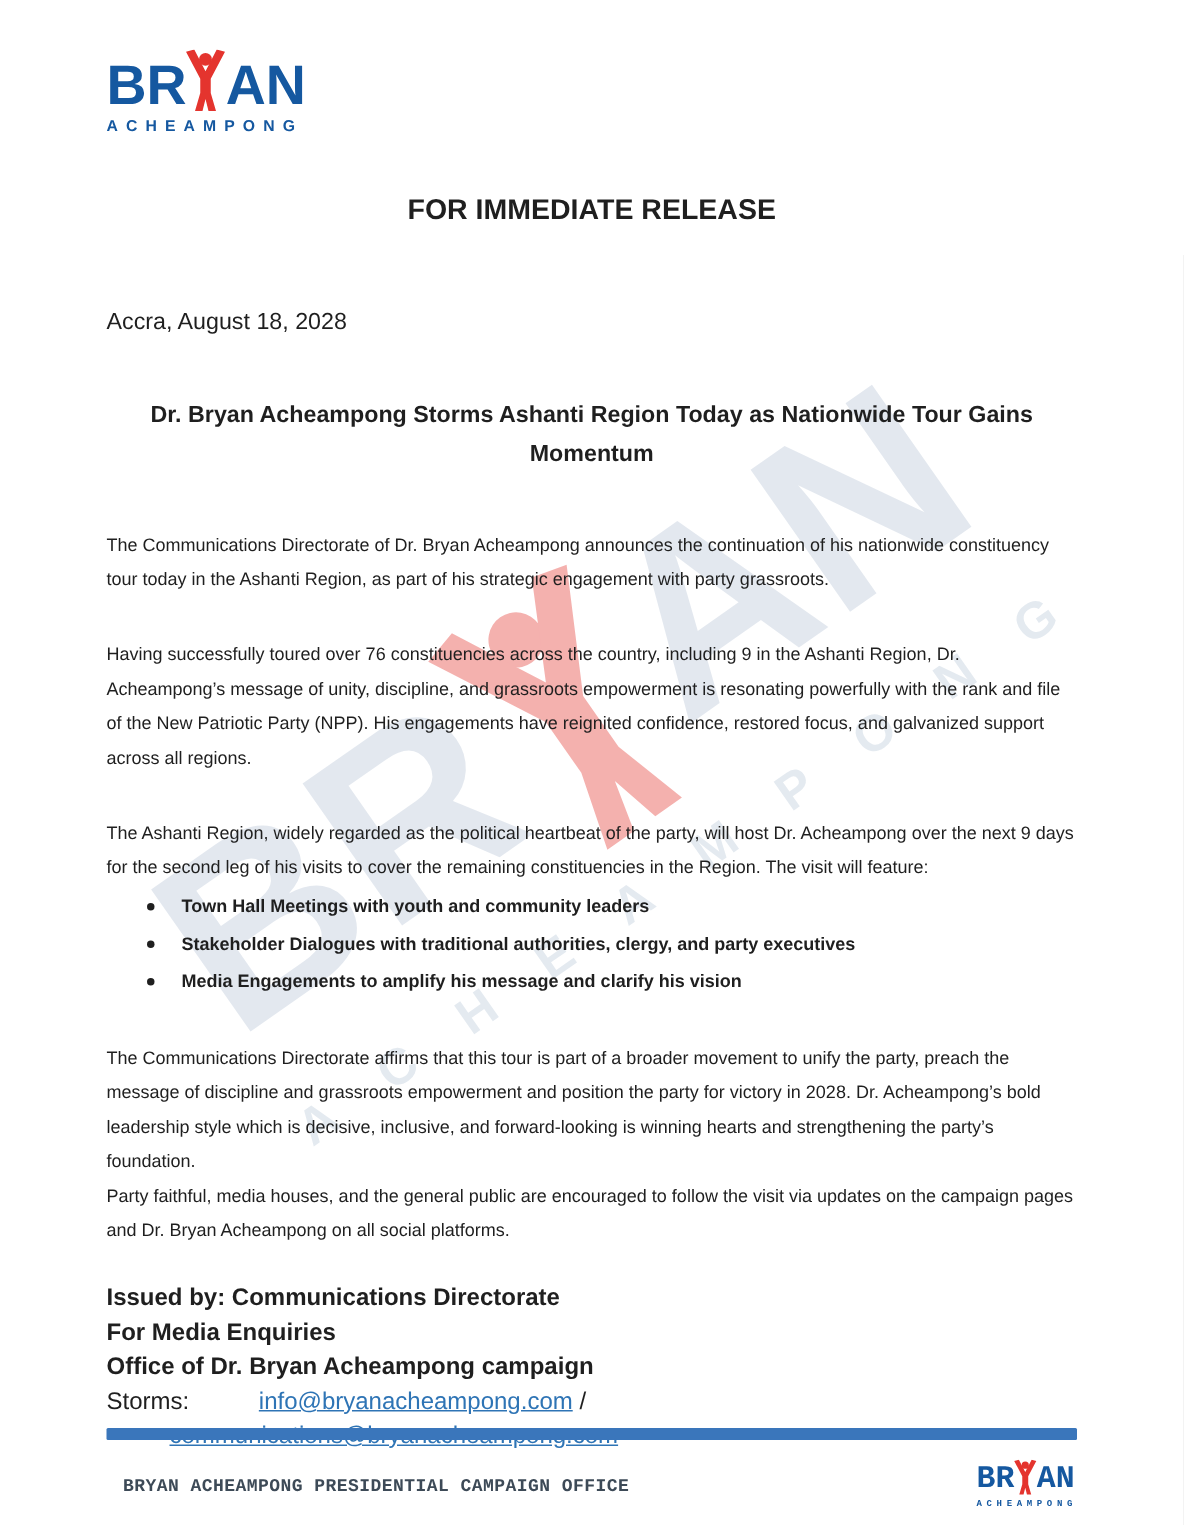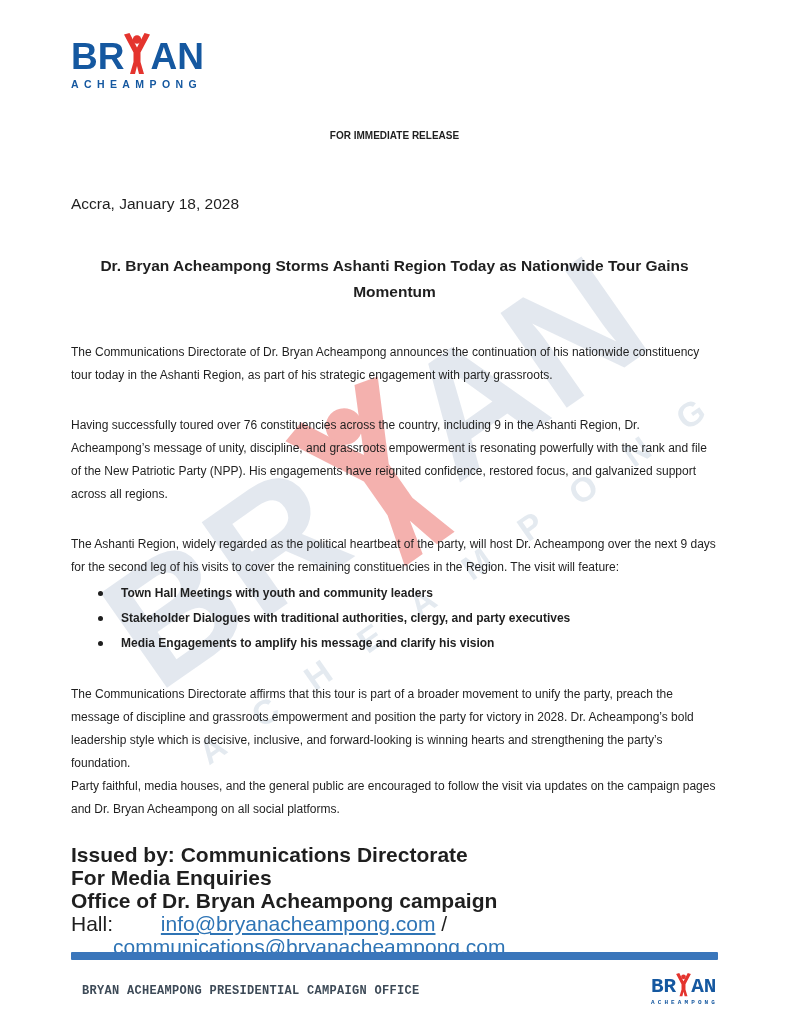--- a/index.html
+++ b/index.html
@@ -31,33 +31,33 @@
   .logo-word { display:flex; align-items:flex-start; font-weight:bold; color:#1558a0; line-height:1; }
   .logo-sub  { font-weight:bold; color:#1558a0; white-space:nowrap; }
   .logo-lg .logo-word { font-size:37px; }
   .logo-lg .logo-figure { height:42px; width:30px; margin:-5px -2px 0; }
   .logo-lg .logo-sub { font-size:10.5px; letter-spacing:5.4px; margin-top:3px; }
   .logo-sm .logo-word { font-size:21px; }
   .logo-sm .logo-figure { height:24px; width:17px; margin:-3px -1px 0; }
   .logo-sm .logo-sub { font-size:6px; letter-spacing:3.1px; margin-top:2px; }
   
   .content { position:relative; z-index:2; padding:38px 71px 0 71px; }
-  .release-line { margin-top:38px; text-align:center; font-weight:bold; font-size:10px; }
+  .release-line { margin-top:38px; text-align:center; font-weight:bold; font-size:19px; }
   .dateline { margin-top:54px; font-size:15.5px; }
   .doc-title { margin:40px auto 16px; max-width:620px; text-align:center; font-weight:bold; font-size:15.5px; line-height:26px; }
   .body-text { margin-top:36px; font-size:12px; line-height:23px; }
   .body-text p { margin-top:27px; white-space:pre-line; }
   .body-text p:first-child { margin-top:0; }
   ul.features { list-style:none; margin:2px 0 0 0;font-weight:bold; }
   ul.features li { position:relative; padding-left:50px; line-height:25px; }
   ul.features li::before {
     content:""; position:absolute; left:27px; top:10px;
     width:5px; height:5px; border-radius:50%; background:#1f1f1f;
   }
-  .issued { margin-top:22px; font-size:21px; line-height:23px; }
+  .issued { margin-top:22px; font-size:16px; line-height:23px; }
   .issued .bold { font-weight:bold; }
   a.email-link { color:#2e74b5; text-decoration:underline; cursor:pointer;margin-left:42px; }
   
   .footer { position:absolute; left:71px; right:71px; top:952px; z-index:2;font-family:Liberation Mono, monospace; }
   .footer-bar { height:8px; background:#3a76bb; border-radius:1px; }
   .footer-row { display:flex; justify-content:space-between; align-items:center; margin-top:16px; }
   .footer-office { font-size:12px; font-weight:600; color:#3d4a57; letter-spacing:0.3px; padding-left:11px; }
 </style>
 </head>
 <body>
@@ -86,21 +86,21 @@
           <circle cx="30" cy="13" r="8.5" fill="#e4342e"></circle>
           <path fill="#e4342e" d="M4,3 L15,0 L30,29 L45,0 L56,3 L37,39 L37,58 L44,82 L34,82 L30,66 L26,82 L16,82 L23,58 L23,39 Z"></path>
         </svg>
         <span>AN</span>
       </div>
       <div class="logo-sub">ACHEAMPONG</div>
     </div>
 
     <div class="release-line">FOR IMMEDIATE RELEASE</div>
 
-    <div class="dateline">Accra, January 18, 2028</div>
+    <div class="dateline">Accra, August 18, 2028</div>
 
     <div class="doc-title">Dr. Bryan Acheampong Storms Ashanti Region Today as Nationwide Tour Gains Momentum</div>
 
     <div class="body-text">
       <p>The Communications Directorate of Dr. Bryan Acheampong announces the continuation of his nationwide constituency tour today in the Ashanti Region, as part of his strategic engagement with party grassroots.</p>
       <p>Having successfully toured over 76 constituencies across the country, including 9 in the Ashanti Region, Dr. Acheampong’s message of unity, discipline, and grassroots empowerment is resonating powerfully with the rank and file of the New Patriotic Party (NPP). His engagements have reignited confidence, restored focus, and galvanized support across all regions.</p>
       <p>The Ashanti Region, widely regarded as the political heartbeat of the party, will host Dr. Acheampong over the next 9 days for the second leg of his visits to cover the remaining constituencies in the Region. The visit will feature:</p>
       <ul class="features">
         <li>Town Hall Meetings with youth and community leaders</li>
         <li>Stakeholder Dialogues with traditional authorities, clergy, and party executives</li>
@@ -108,21 +108,21 @@
       </ul>
       <p>The Communications Directorate affirms that this tour is part of a broader movement to unify the party, preach the message of discipline and grassroots empowerment and position the party for victory in 2028. Dr. Acheampong’s bold leadership style which is decisive, inclusive, and forward-looking is winning hearts and strengthening the party’s foundation.
 Party faithful, media houses, and the general public are encouraged to follow the visit via updates on the campaign pages and Dr. Bryan Acheampong on all social platforms.</p>
     </div>
 
     <div class="issued">
       <div class="bold">Issued by: Communications Directorate</div>
       <div class="bold">For Media Enquiries</div>
       <div class="bold">Office of Dr. Bryan Acheampong campaign</div>
       <div>
-        <span>Hall: </span><a class="email-link">info@bryanacheampong.com</a><span> / </span><a class="email-link">communications@bryanacheampong.com</a>
+        <span>Storms: </span><a class="email-link">info@bryanacheampong.com</a><span> / </span><a class="email-link">communications@bryanacheampong.com</a>
       </div>
     </div>
 
   </div>
 
   <div class="footer">
     <div class="footer-bar"></div>
     <div class="footer-row">
       <div class="footer-office">BRYAN ACHEAMPONG PRESIDENTIAL CAMPAIGN OFFICE</div>
       <div class="logo logo-sm">

